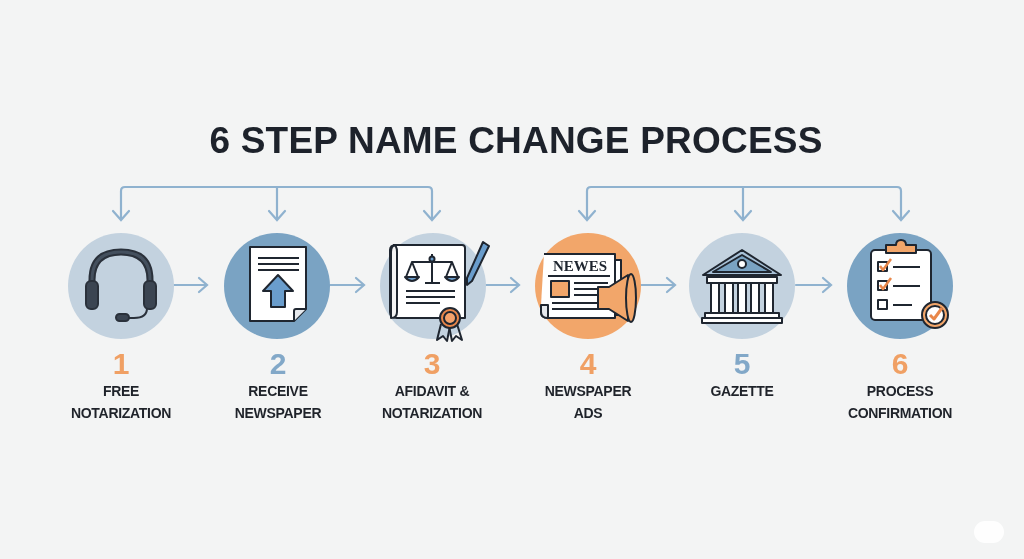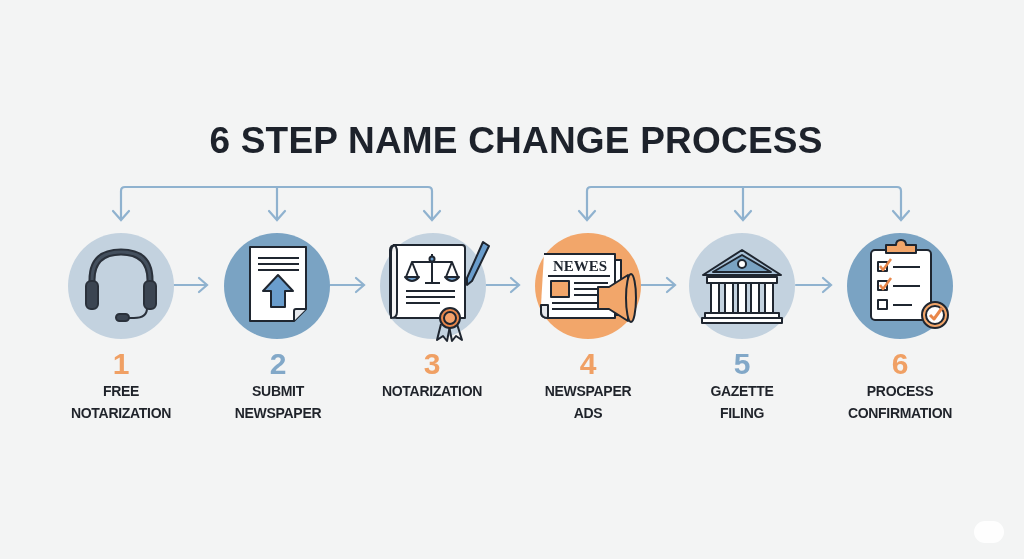--- a/index.html
+++ b/index.html
@@ -172,36 +172,36 @@
   </g>
 </svg>
 
 <div class="step-label" style="left:41px; top:348px;">
   <div class="step-num" style="color:#f0a064;">1</div>
   <div class="step-text">FREE</div>
   <div class="step-text">NOTARIZATION</div>
 </div>
 <div class="step-label" style="left:198px; top:348px;">
   <div class="step-num" style="color:#82a8c8;">2</div>
-  <div class="step-text">SUBMIT</div>
+  <div class="step-text">RECEIVE</div>
   <div class="step-text">NEWSPAPER</div>
 </div>
 <div class="step-label" style="left:352px; top:348px;">
   <div class="step-num" style="color:#f0a064;">3</div>
+  <div class="step-text">AFIDAVIT &amp;</div>
   <div class="step-text">NOTARIZATION</div>
 </div>
 <div class="step-label" style="left:508px; top:348px;">
   <div class="step-num" style="color:#f0a064;">4</div>
   <div class="step-text">NEWSPAPER</div>
   <div class="step-text">ADS</div>
 </div>
 <div class="step-label" style="left:662px; top:348px;">
   <div class="step-num" style="color:#82a8c8;">5</div>
   <div class="step-text">GAZETTE</div>
-  <div class="step-text">FILING</div>
 </div>
 <div class="step-label" style="left:820px; top:348px;">
   <div class="step-num" style="color:#f0a064;">6</div>
   <div class="step-text">PROCESS</div>
   <div class="step-text">CONFIRMATION</div>
 </div>
 
 <div class="watermark"></div>
 
 </body></html>

